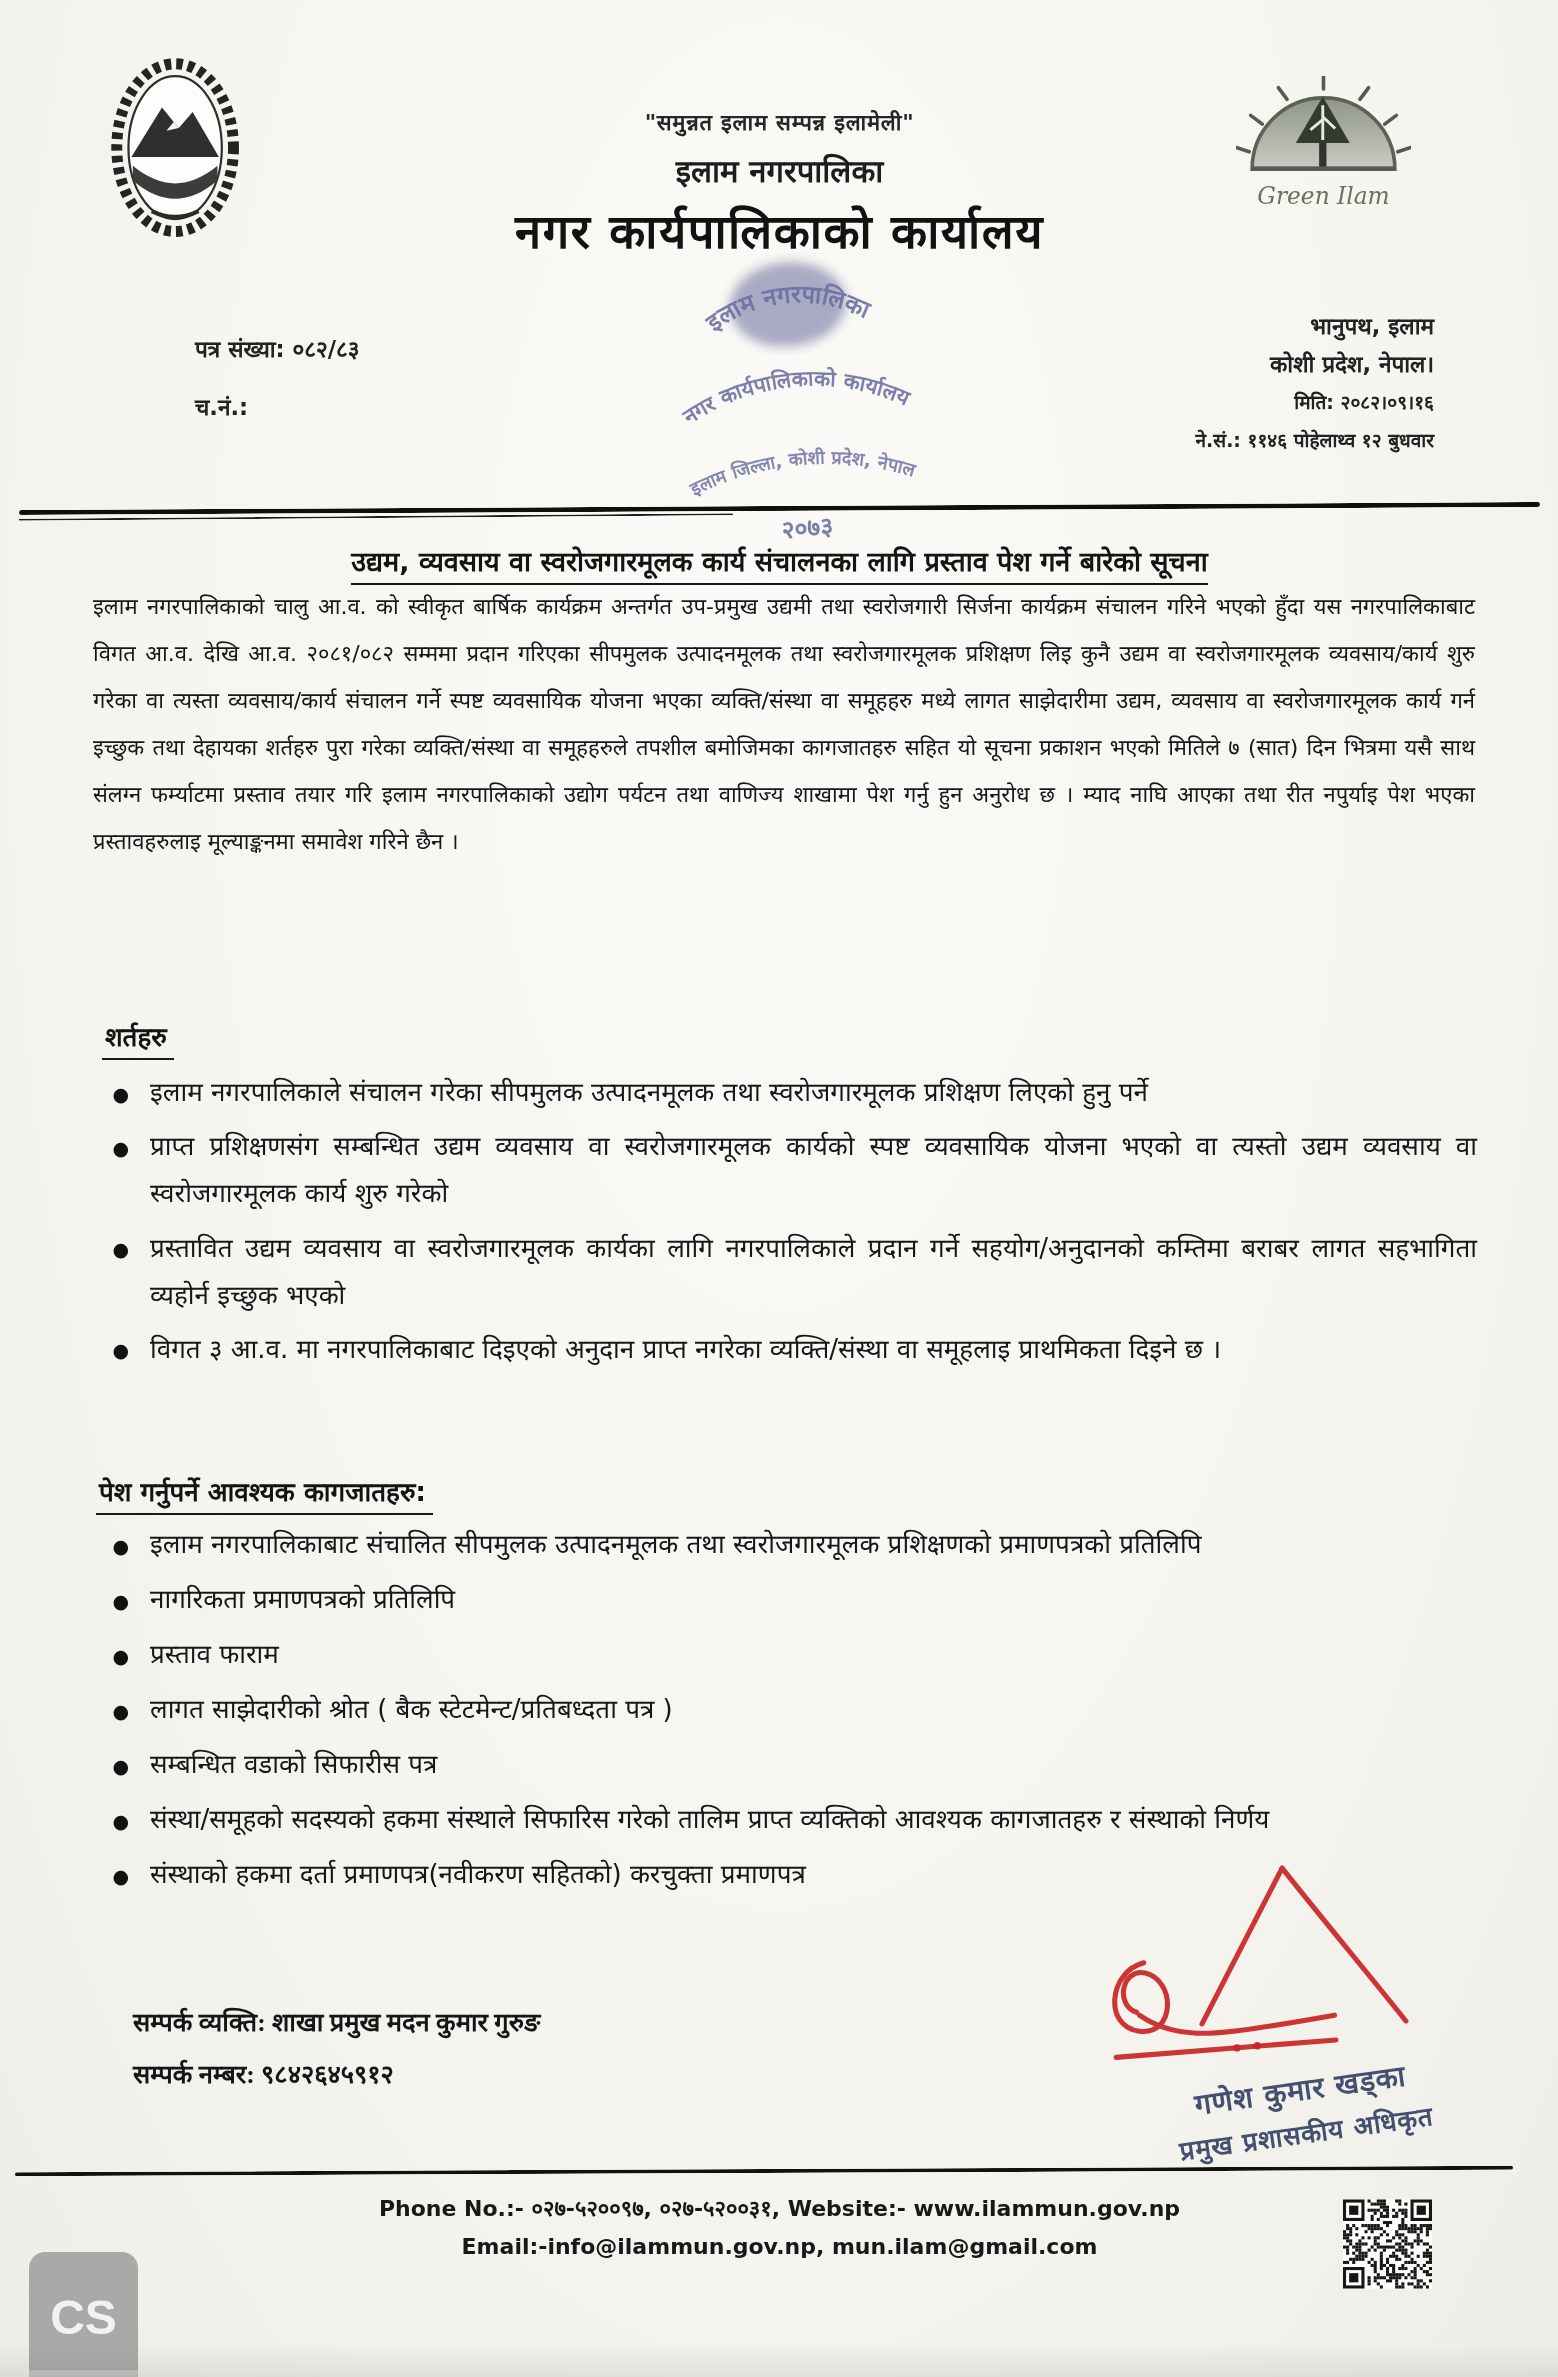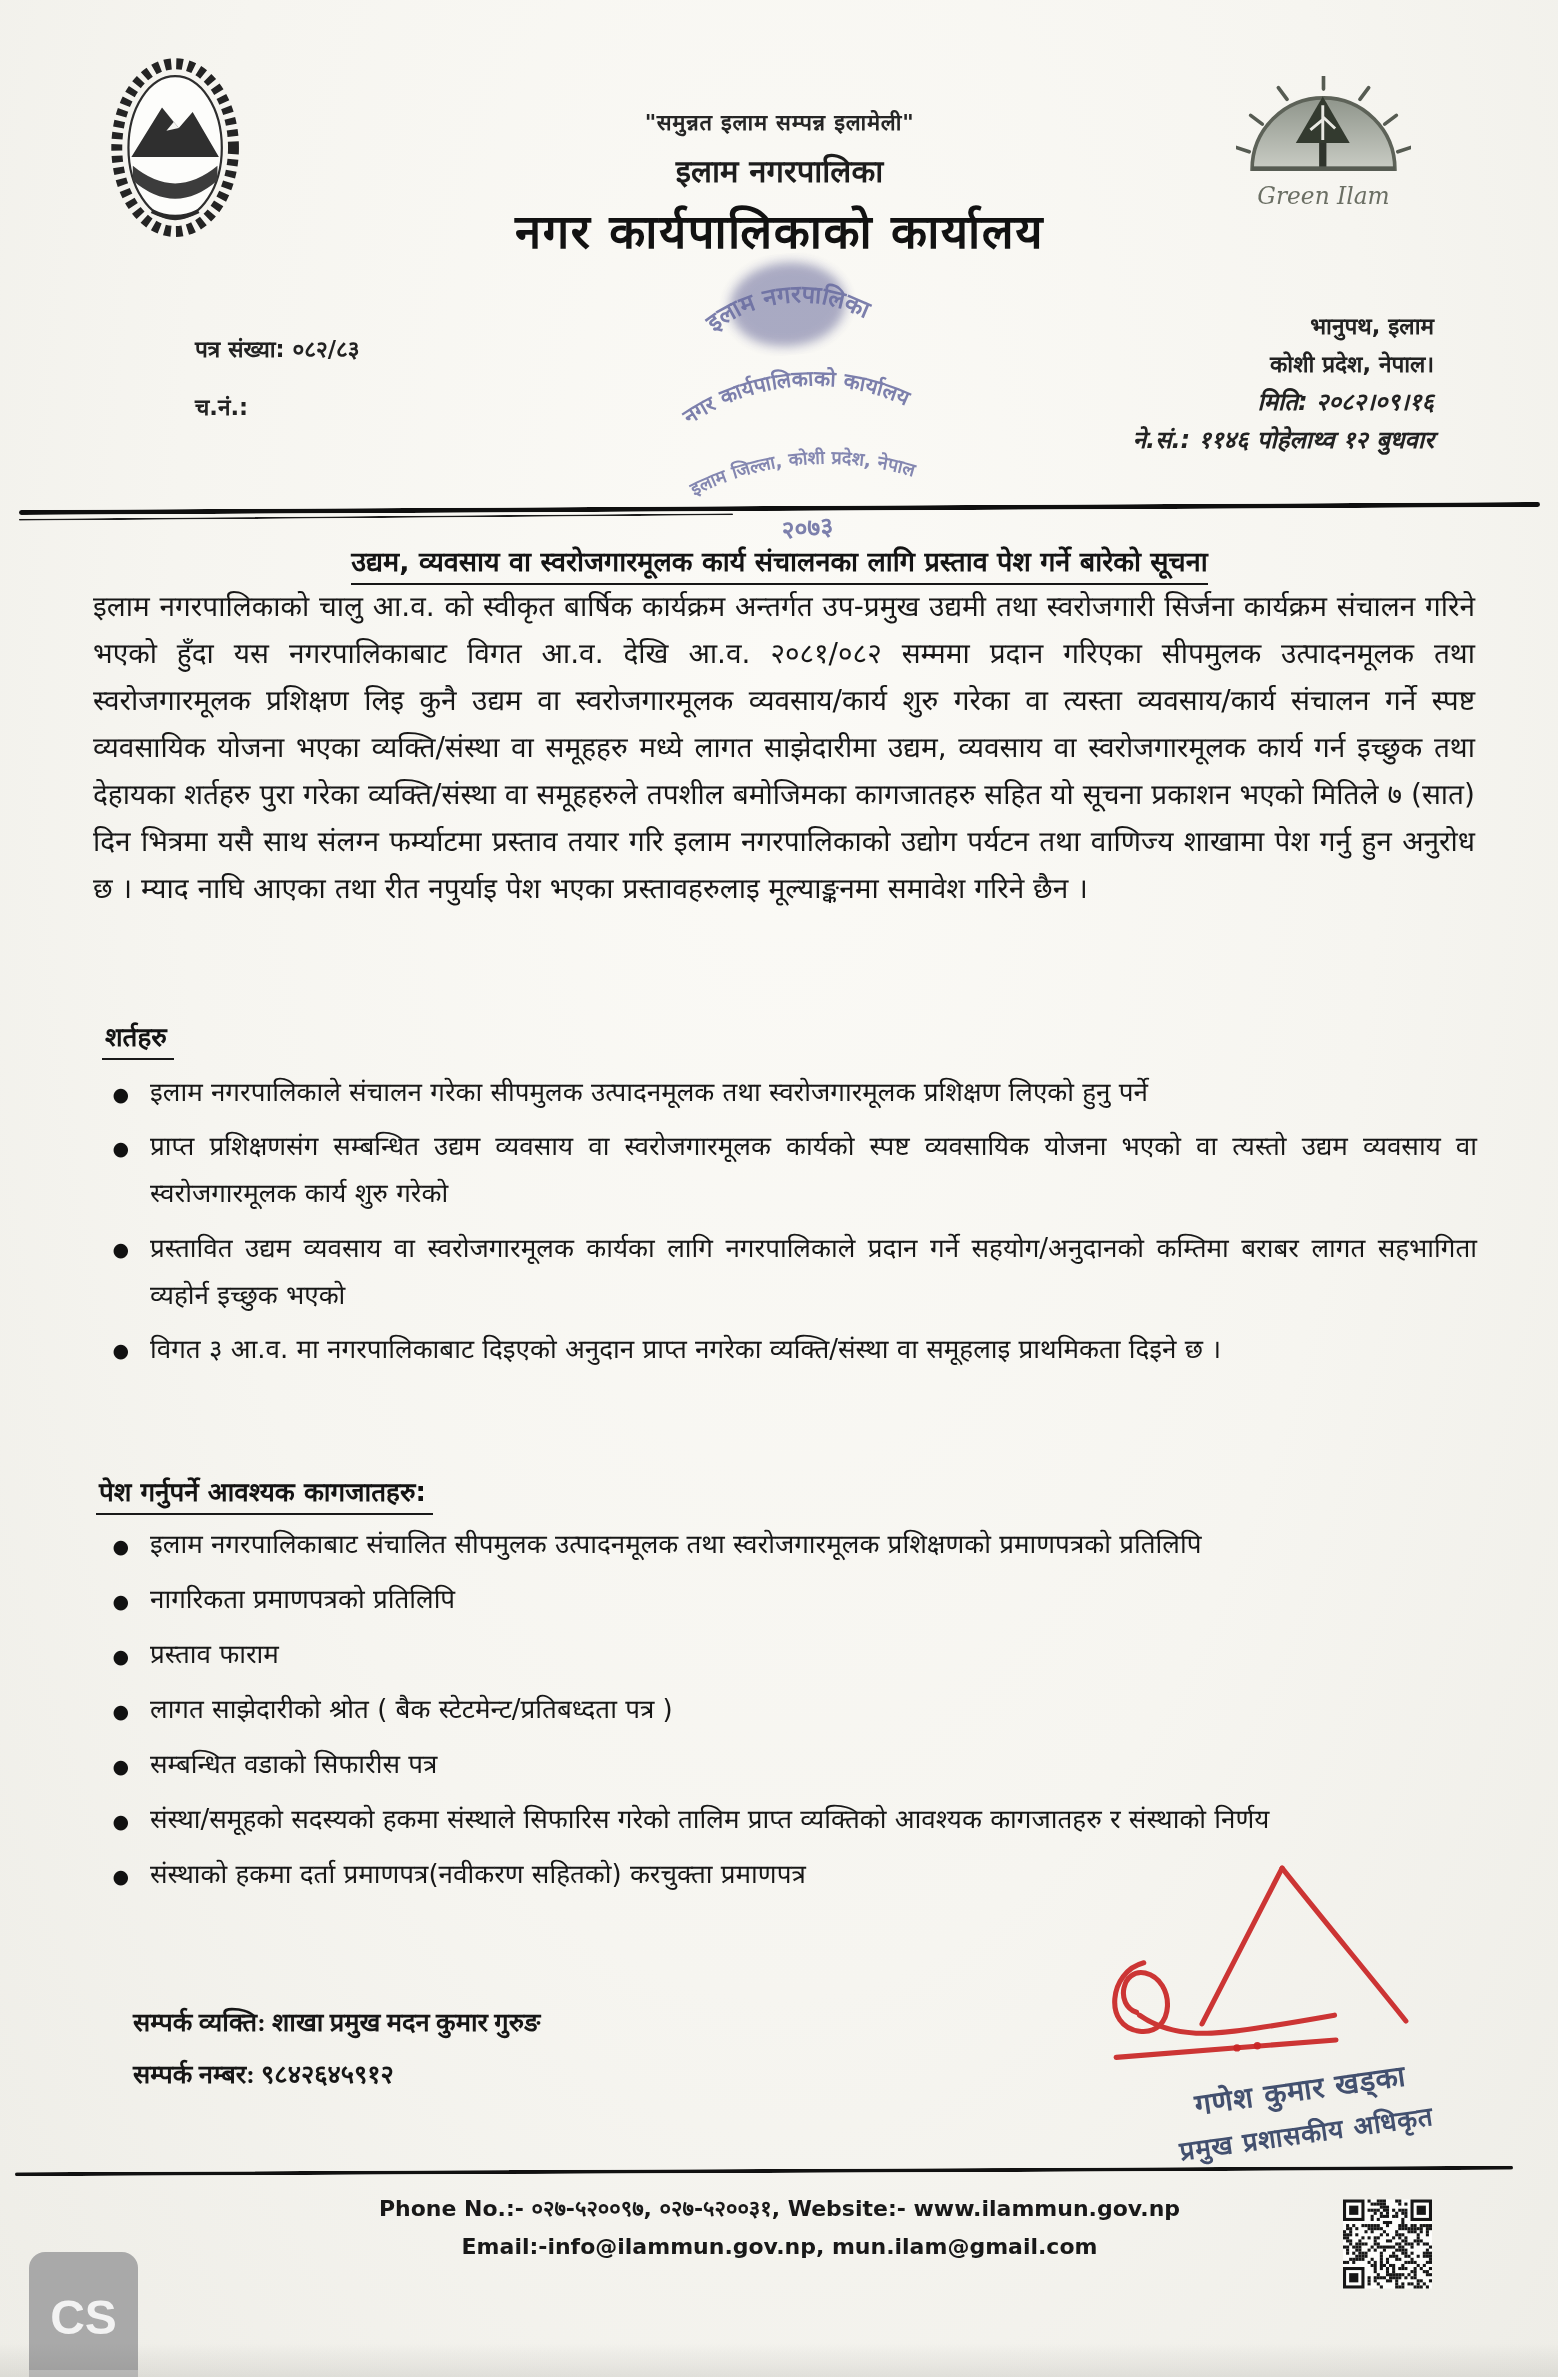--- a/index.html
+++ b/index.html
@@ -15,31 +15,31 @@
   .abs{position:absolute;}
   
   .motto{top:106px;left:0;width:100%;text-align:center;font-size:22px;font-weight:700;color:#262626;letter-spacing:0.7px;}
   .muni-name{top:149px;left:0;width:100%;text-align:center;font-size:31px;font-weight:700;color:#1d1d1d;}
   .office-title{top:198px;left:0;width:100%;text-align:center;font-size:47px;font-weight:700;color:#121212;letter-spacing:1.5px;}
   .emblem{top:55px;left:108px;}
   .green-ilam{top:76px;left:1236px;}
   
   .meta-left{top:320px;left:195px;font-size:22.6px;font-weight:600;line-height:58px;color:#222;}
   .meta-right{top:307px;right:125px;text-align:right;font-size:22.6px;font-weight:600;line-height:38px;color:#222;}
-  .meta-right .big{font-size:24px;font-style:italic;}
+  .meta-right .big{font-size:19px;}
   
   .stamp{top:240px;left:625px;transform:rotate(-5deg);opacity:.85;}
   
   .rule-main{top:506px;left:19px;width:1521px;border-top:5.1px solid #0f0f0f;transform:rotate(-.3deg);border-radius:2.9px;}
   .rule-sub{top:516px;left:19px;width:714px;border-top:2.9px solid #1a1a1a;transform:rotate(-.45deg);border-radius:2.9px;}
   
   .subject-wrap{top:542px;left:0;width:100%;text-align:center;}
   .subject{display:inline-block;font-size:27px;font-weight:700;color:#141414;padding-bottom:4.4px;border-bottom:2.2px solid #161616;}
   
-  .body-par{top:583px;left:93px;width:1382px;font-size:28px;line-height:47px;text-align:justify;color:#171717;}
+  .body-par{top:583px;left:93px;width:1382px;font-size:22px;line-height:47px;text-align:justify;color:#171717;}
   
   .sec-heading{font-size:26px;font-weight:700;color:#131313;display:inline-block;padding:0 7.3px 4.4px 2.9px;border-bottom:2.2px solid #191919;}
   .cond-heading{top:1018px;left:102px;}
   .docs-heading{top:1473px;left:96px;}
   
   ul.blist{margin:0;padding:0;list-style:none;}
   ul.blist li{position:relative;padding-left:42px;font-size:26px;line-height:47px;text-align:justify;color:#171717;}
   ul.blist li::before{content:"●";position:absolute;left:4.4px;top:1.5px;font-size:19px;color:#111;}
   .cond-list{top:1069px;left:108px;width:1369px;}
   .cond-list li{margin-bottom:7.3px;}

